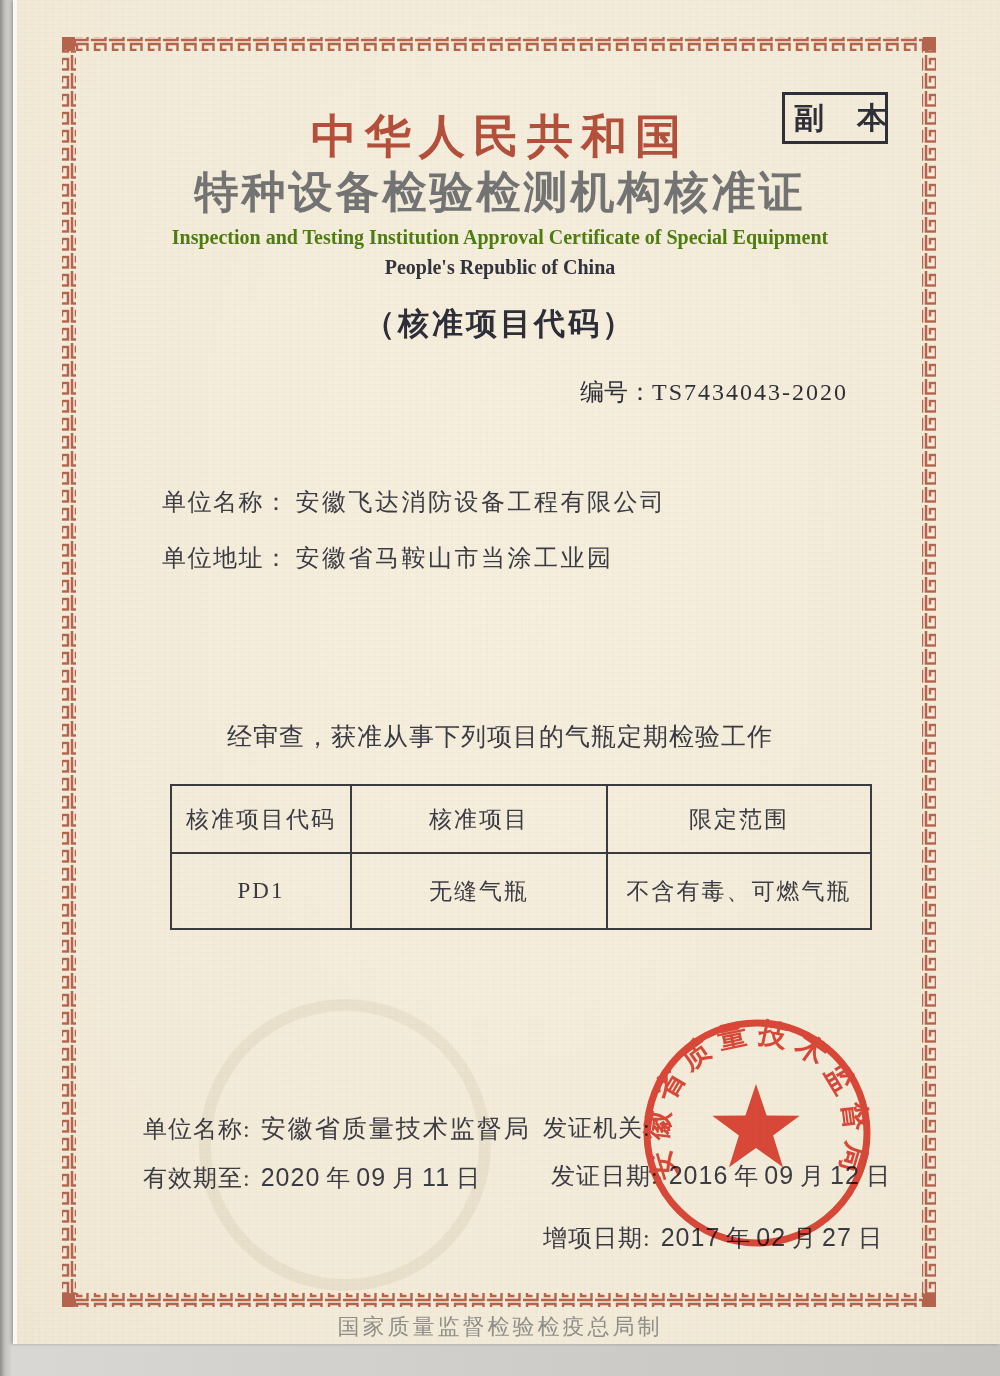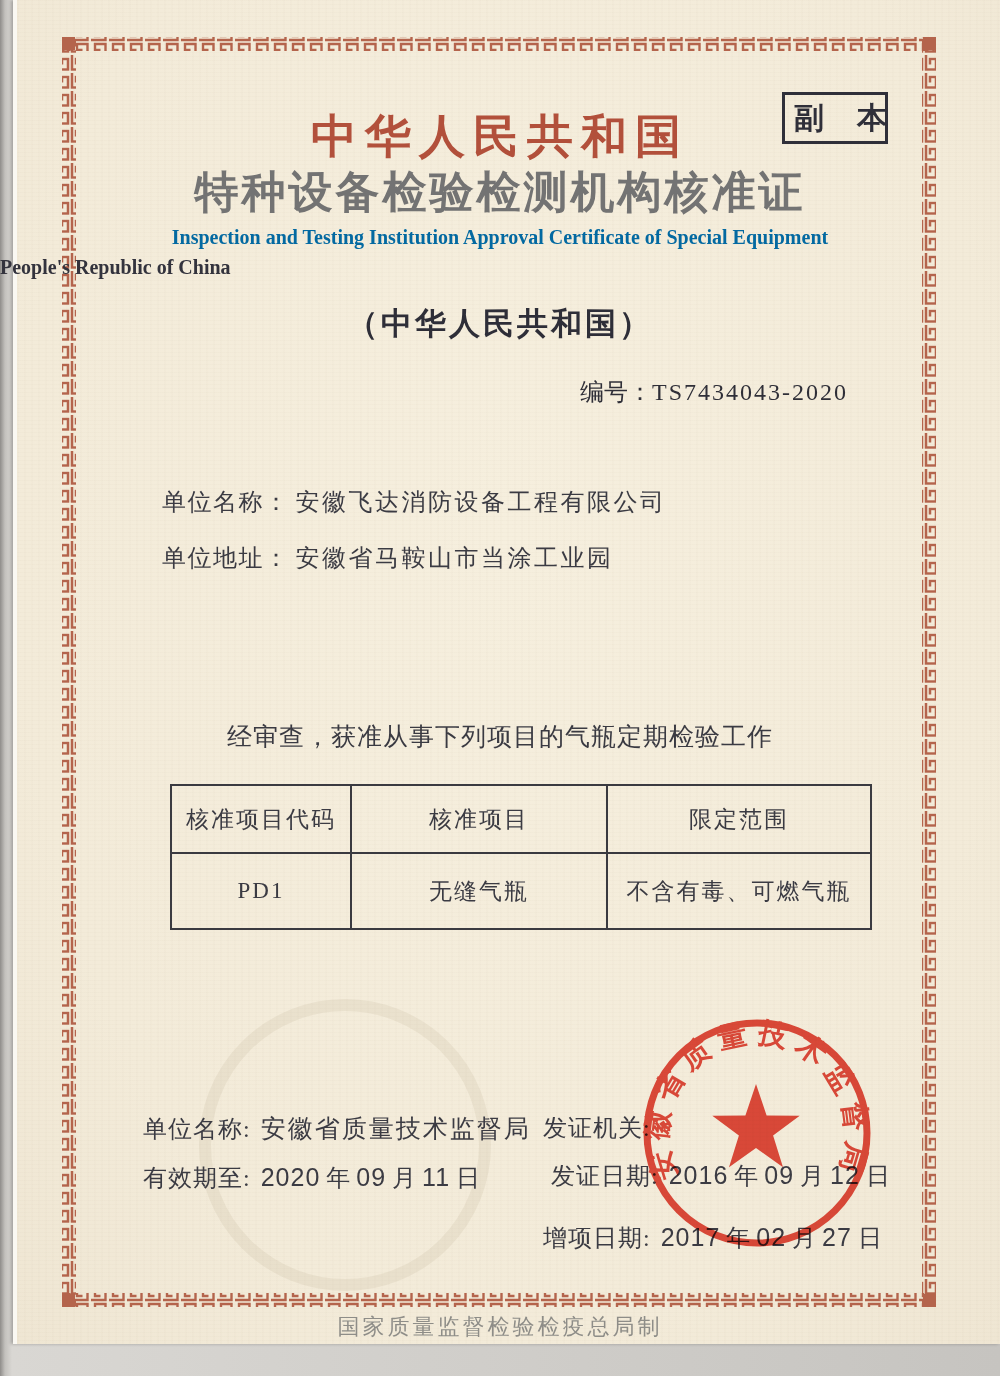--- a/index.html
+++ b/index.html
@@ -22,22 +22,22 @@
   .content{position:absolute;left:0;top:0;width:1000px;height:1376px;}
   .content > div{position:absolute;}
   .dup-box{
     left:782px;top:92px;width:106px;height:52px;box-sizing:border-box;
     border:3px solid #2f2f39;color:#2f2f39;
     font-size:30px;font-weight:600;line-height:45px;
     letter-spacing:33px;padding-left:9px;white-space:nowrap;overflow:hidden;
   }
   .t-cn1{top:106px;width:100%;text-align:center;font-size:46px;font-weight:700;color:#b2503b;letter-spacing:8px;}
   .t-cn2{top:163px;width:100%;text-align:center;font-size:44px;font-weight:700;color:#737373;letter-spacing:3px;}
-  .t-en1{top:226px;width:100%;text-align:center;font-size:20px;font-weight:700;color:#0369a1;}
-  .t-en2{top:256px;width:100%;text-align:left;font-size:20px;font-weight:700;color:#33333d;}
+  .t-en1{top:226px;width:100%;text-align:center;font-size:20px;font-weight:700;color:#4d7c0f;}
+  .t-en2{top:256px;width:100%;text-align:center;font-size:20px;font-weight:700;color:#33333d;}
   .subtitle{top:303px;width:100%;text-align:center;font-size:31px;font-weight:600;color:#2e2e38;letter-spacing:3px;}
   .certno{top:376px;right:152px;font-size:24px;color:#2f2f38;}
   .certno .val{letter-spacing:2px;}
   .unit-line{left:162px;font-size:24px;color:#3b3b43;letter-spacing:1.5px;}
   .unit-name{top:486px;} .unit-addr{top:542px;}
   .unit-line .val{letter-spacing:2.5px;margin-left:6px;}
   .statement{top:720px;width:100%;text-align:center;font-size:25px;color:#3a3a42;letter-spacing:1px;}
   table.approval{
     position:absolute;left:170px;top:784px;width:688px;
     border-collapse:collapse;table-layout:fixed;
@@ -88,21 +88,21 @@
 
 <div class="content">
   <div class="dup-box">
     <span>副本</span>
   </div>
 
   <div class="t-cn1">中华人民共和国</div>
   <div class="t-cn2">特种设备检验检测机构核准证</div>
   <div class="t-en1">Inspection and Testing Institution Approval Certificate of Special Equipment</div>
   <div class="t-en2">People's Republic of China</div>
-  <div class="subtitle">（中华人民共和国）</div>
+  <div class="subtitle">（核准项目代码）</div>
 
   <div class="certno">
     <span>编号：</span><span class="val">TS7434043-2020</span>
   </div>
 
   <div class="unit-line unit-name">
     <span>单位名称：</span><span class="val">安徽飞达消防设备工程有限公司</span>
   </div>
   <div class="unit-line unit-addr">
     <span>单位地址：</span><span class="val">安徽省马鞍山市当涂工业园</span>

